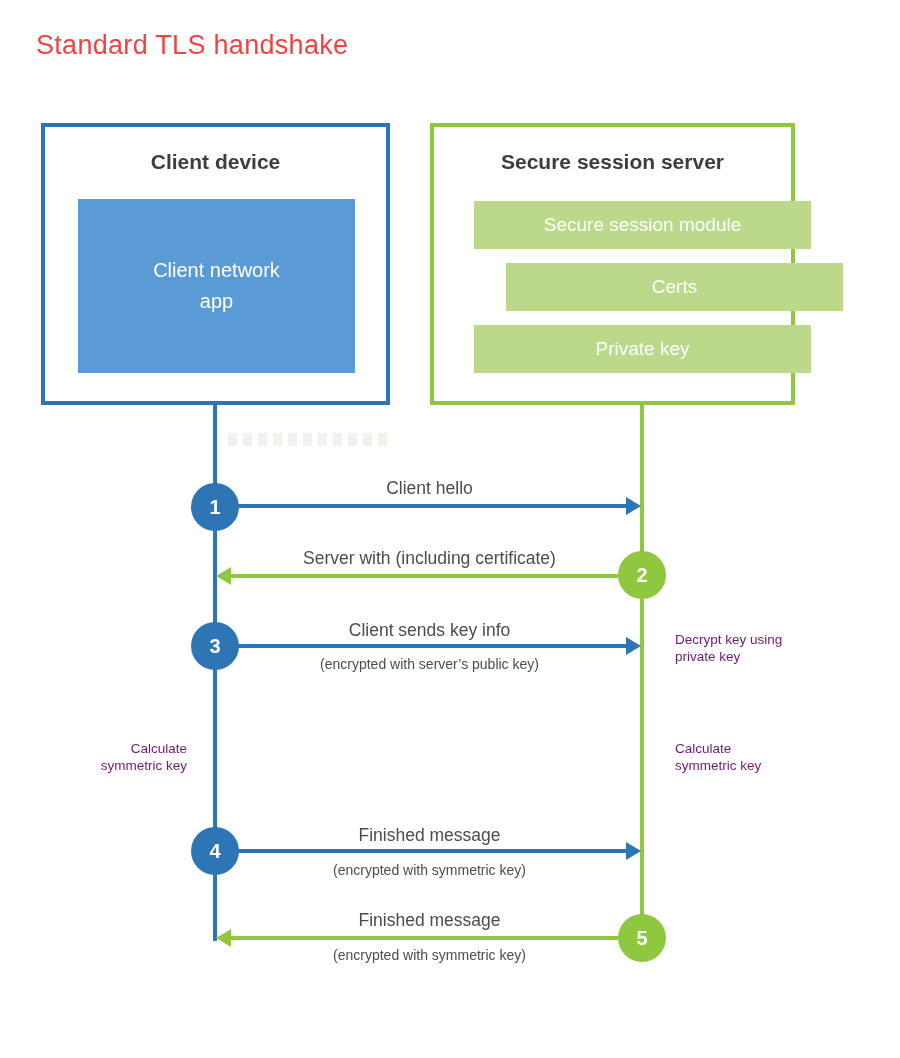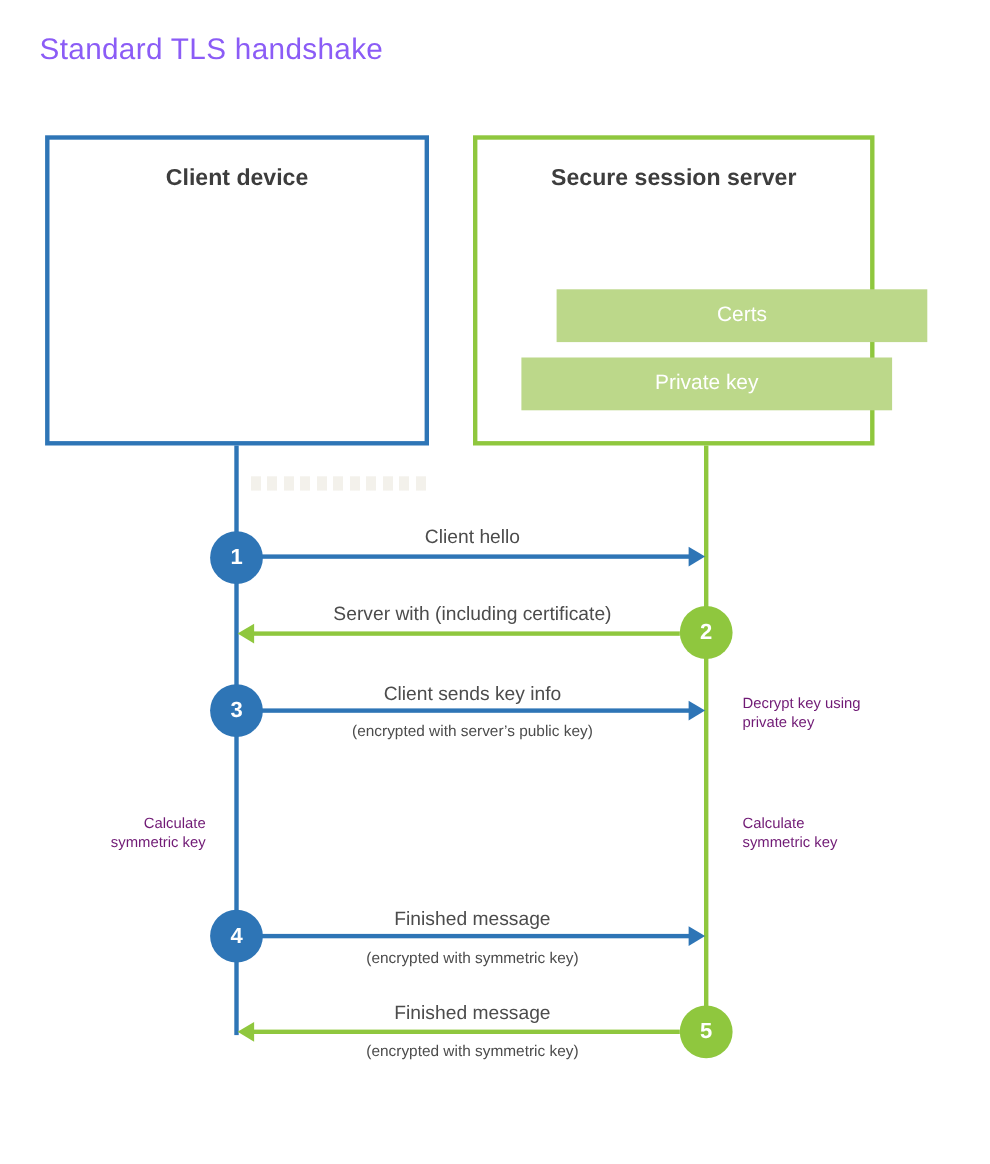--- a/index.html
+++ b/index.html
@@ -3,21 +3,21 @@
 <meta charset="utf-8">
 <style>
   html,body{margin:0;padding:0;background:#ffffff;}
   #canvas{
     position:relative;width:900px;height:1058px;background:#ffffff;overflow:hidden;
     font-family:"Liberation Sans", sans-serif;color:#4a4a4a;
   }
   
   .page-title{
     position:absolute;left:36px;top:30px;font-size:27px;font-weight:300;
-    color:#8b5cf6;letter-spacing:.3px;
+    color:#ef4444;letter-spacing:.3px;
   }
   
   .box{position:absolute;top:123px;height:282px;background:#fff;box-sizing:border-box;}
   .box.blue{left:41px;width:349px;border:4px solid #2e75b6;}
   .box.green{left:430px;width:365px;border:4px solid #8fc73e;}
   .box-title{
     position:absolute;left:0;right:0;top:23px;text-align:center;
     font-size:21px;font-weight:bold;color:#3d3d3d;margin:0;
   }
   .app-rect{
@@ -84,24 +84,27 @@
 </style>
 </head>
 <body>
 
 <div id="canvas">
 
   <div class="page-title">Standard TLS handshake</div>
 
   <div class="box blue">
     <h2 class="box-title">Client device</h2>
+    <div class="app-rect">Client network
+app</div>
   </div>
 
   <div class="box green">
     <h2 class="box-title">Secure session server</h2>
+    <div class="module-bar m0">Secure session module</div>
     <div class="module-bar m1">Certs</div>
     <div class="module-bar m2">Private key</div>
   </div>
 
   <div class="lifeline blue"></div>
   <div class="lifeline green"></div>
   <div class="faint-dashes"></div>
 
   <div class="msg-label l1">Client hello</div>
   <div class="arrow-line blue y1"></div>

